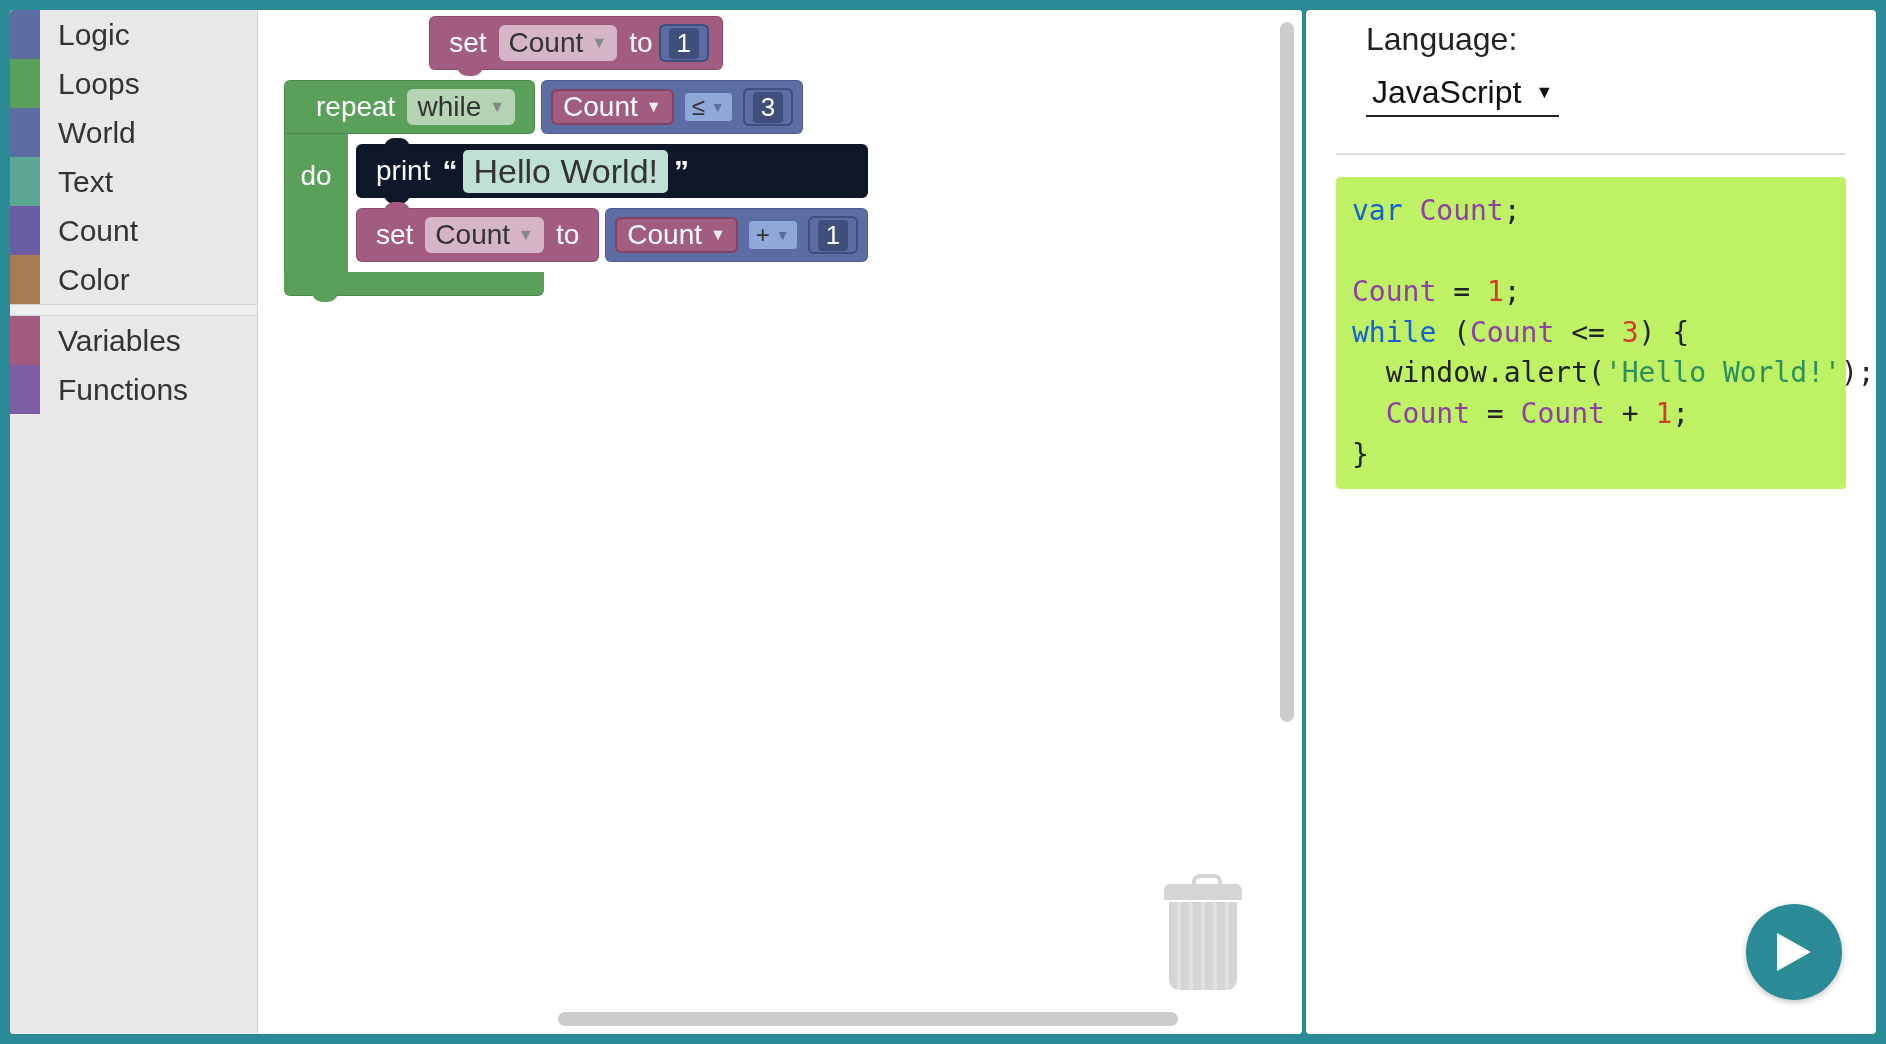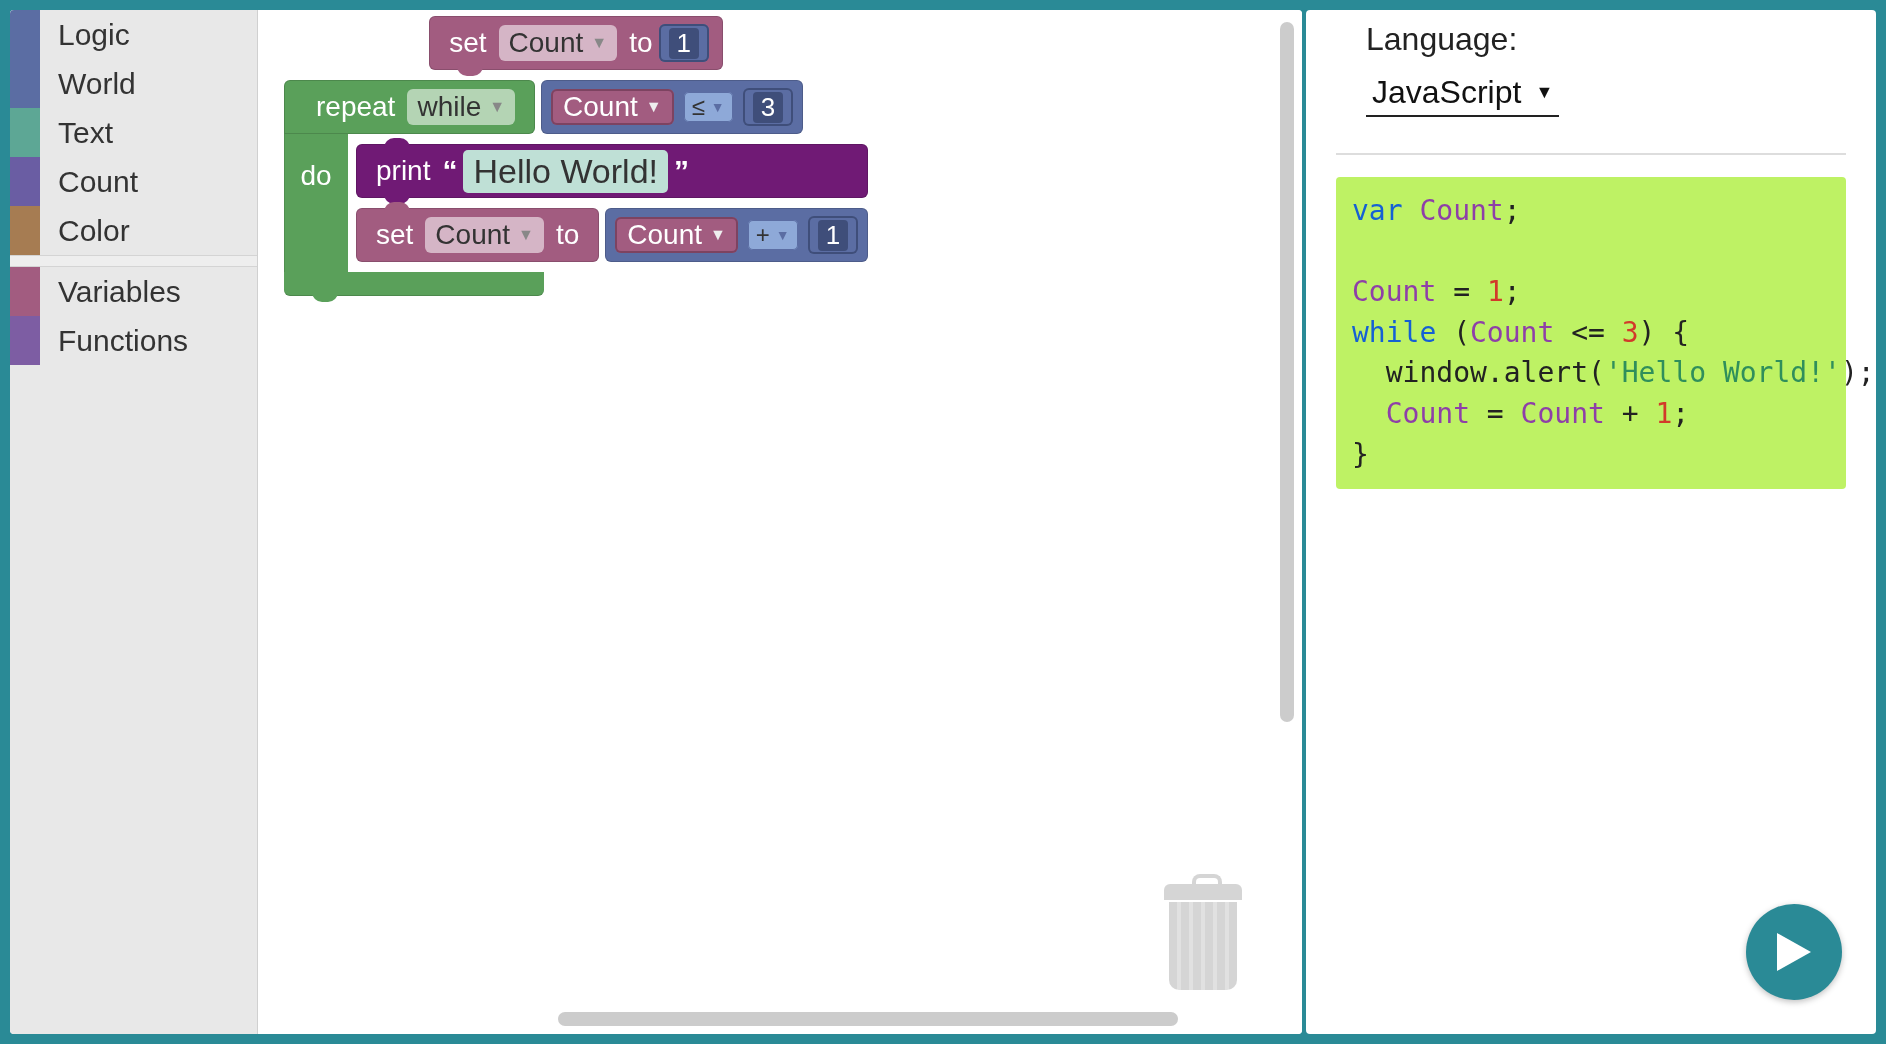--- a/index.html
+++ b/index.html
@@ -100,21 +100,21 @@
     content: "";
     position: absolute;
     bottom: -6px; left: 28px;
     width: 26px; height: 10px;
     background: inherit;
     border-bottom-left-radius: 10px;
     border-bottom-right-radius: 10px;
   }
   .c-magenta { background: #a25c80; }
   .c-green   { background: #5aa05a; padding-left: 26px; }
-  .c-teal    { background: #701a75; }
+  .c-teal    { background: #0f172a; }
   .field-drop {
     display: inline-flex; align-items: center;
     background: rgba(255,255,255,0.55);
     color: #333;
     border-radius: 6px;
     padding: 2px 10px;
     font-size: 28px;
     margin: 0 6px;
   }
   .field-drop .tri { margin-left:8px; font-size:16px; color:#888;}
@@ -229,20 +229,24 @@
 <body>
 
 <div class="app-frame">
 
   <div class="left-panel">
 
     <div class="sidebar">
       <div class="cat-item">
         <div class="cat-color" style="background:#5b6da3"></div>
         <div class="cat-label">Logic</div>
+      </div>
+      <div class="cat-item">
+        <div class="cat-color" style="background:#5aa05a"></div>
+        <div class="cat-label">Loops</div>
       </div>
       <div class="cat-item">
         <div class="cat-color" style="background:#5b6da3"></div>
         <div class="cat-label">World</div>
       </div>
       <div class="cat-item">
         <div class="cat-color" style="background:#5da795"></div>
         <div class="cat-label">Text</div>
       </div>
       <div class="cat-item">

